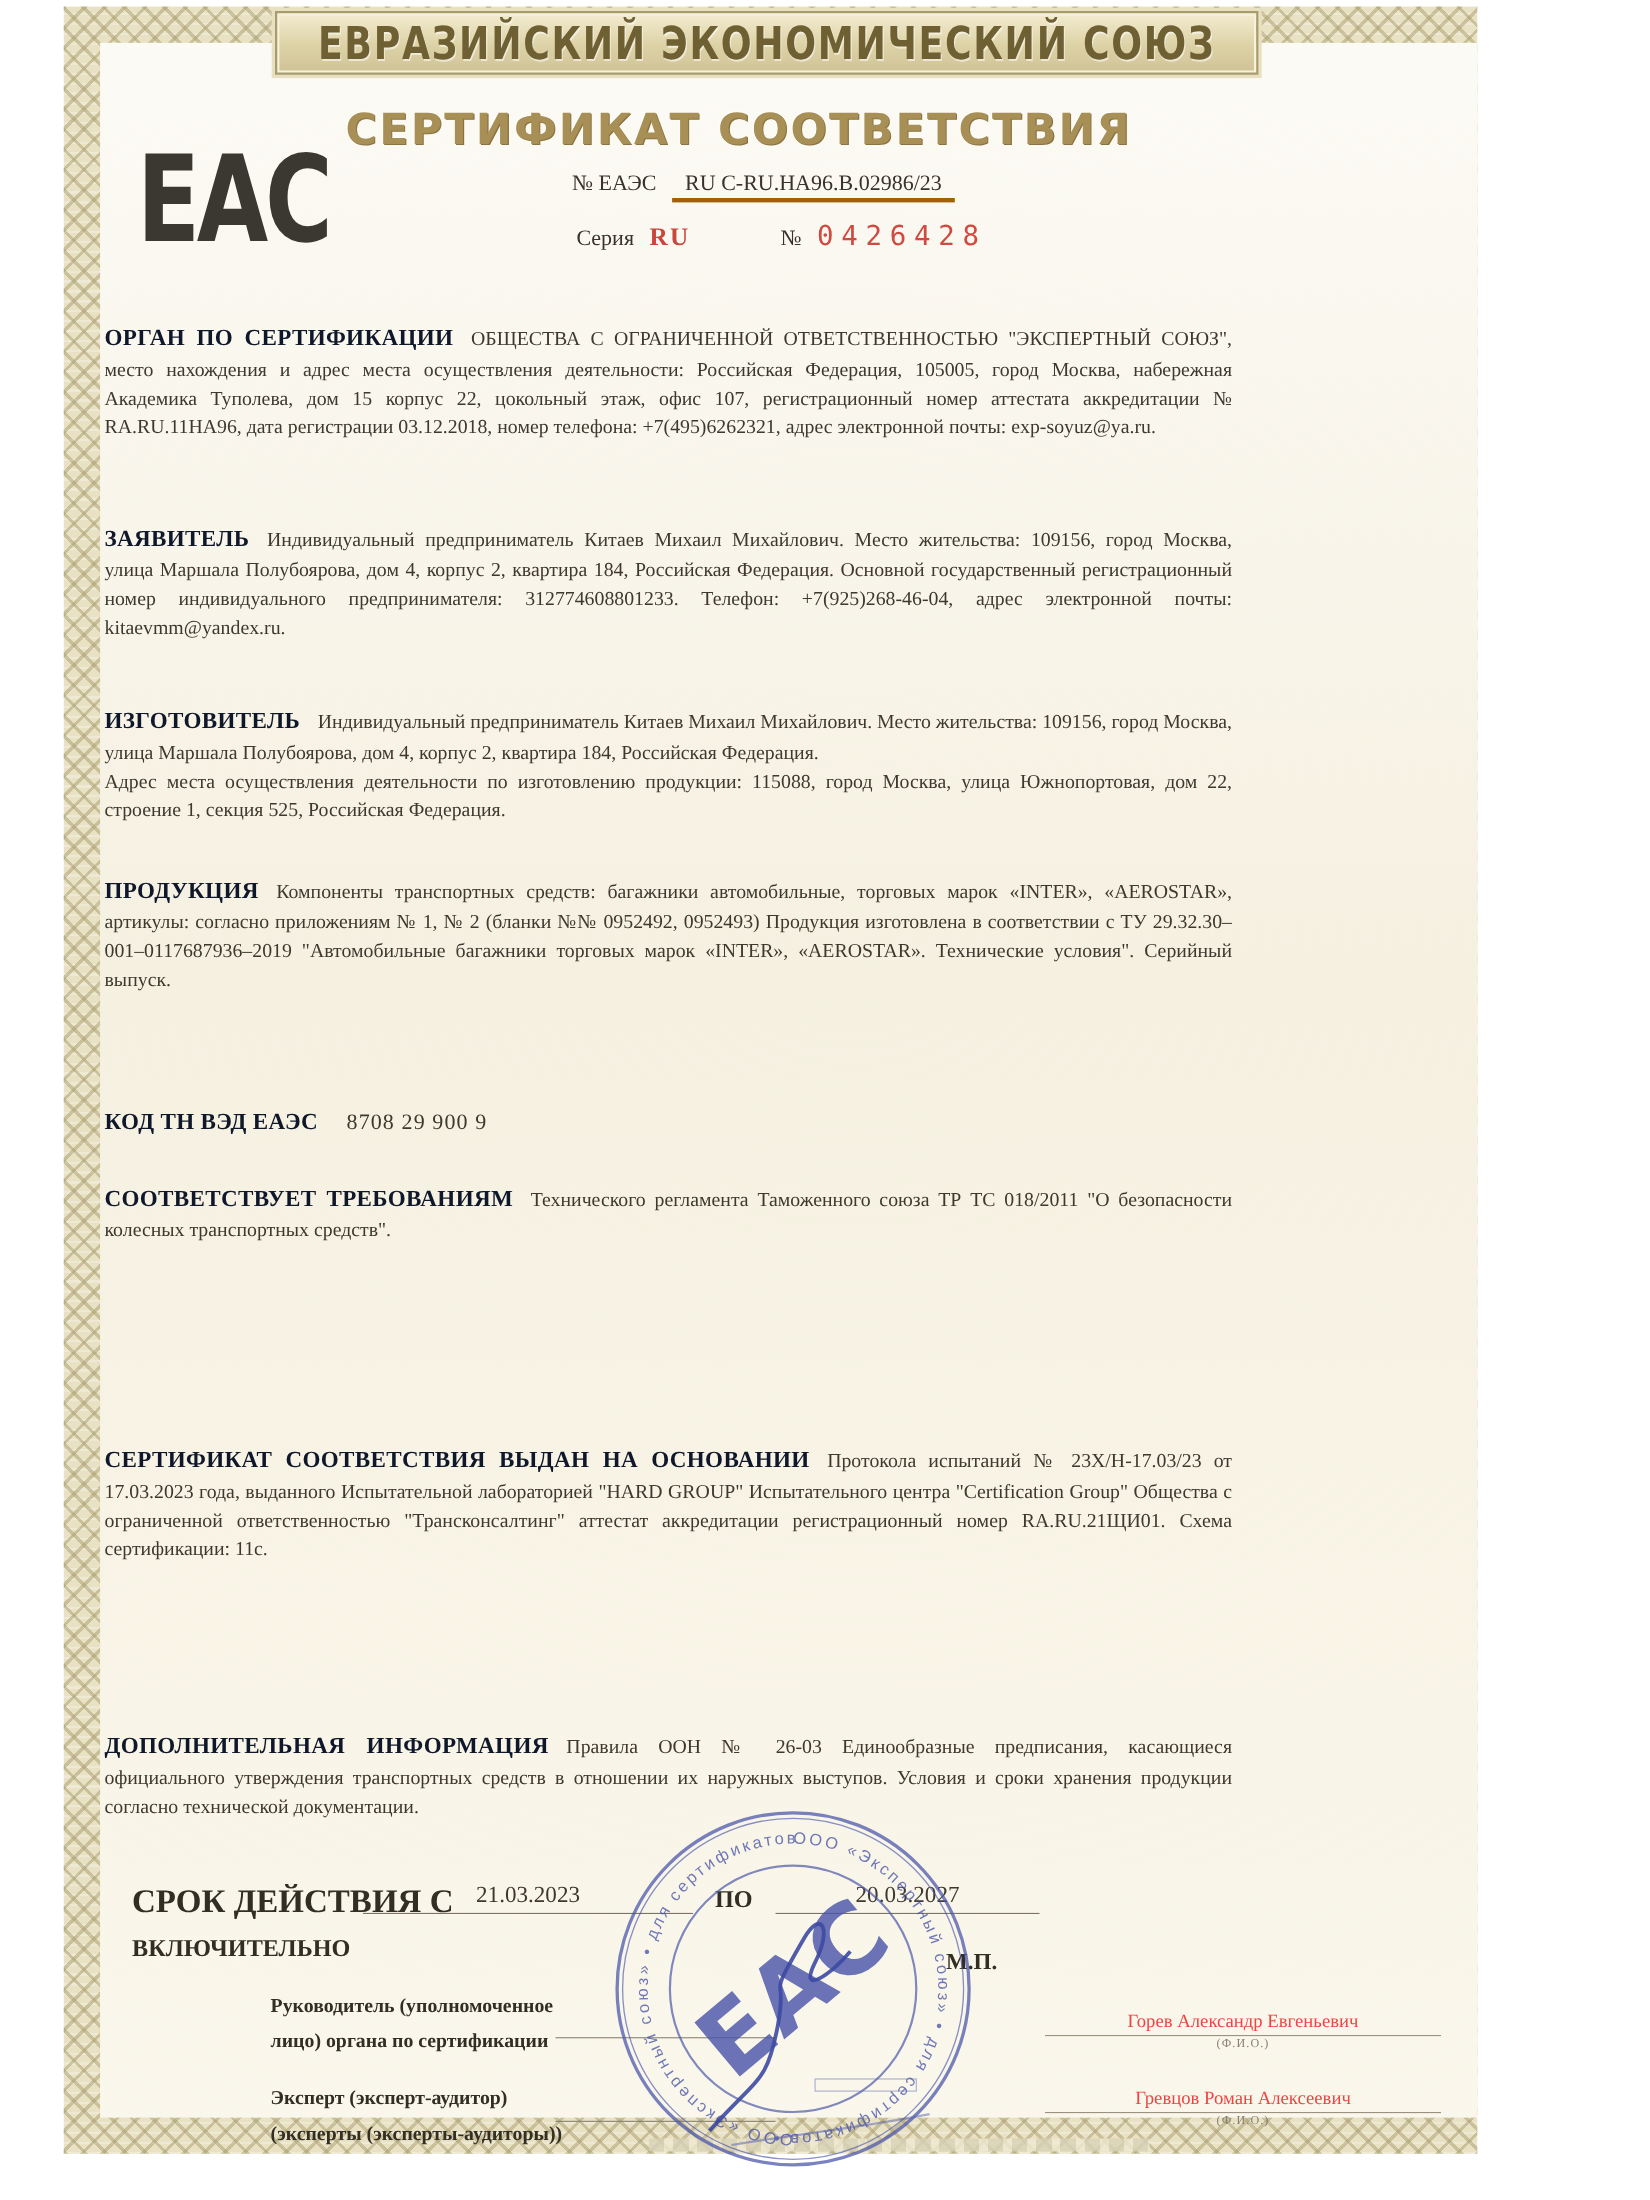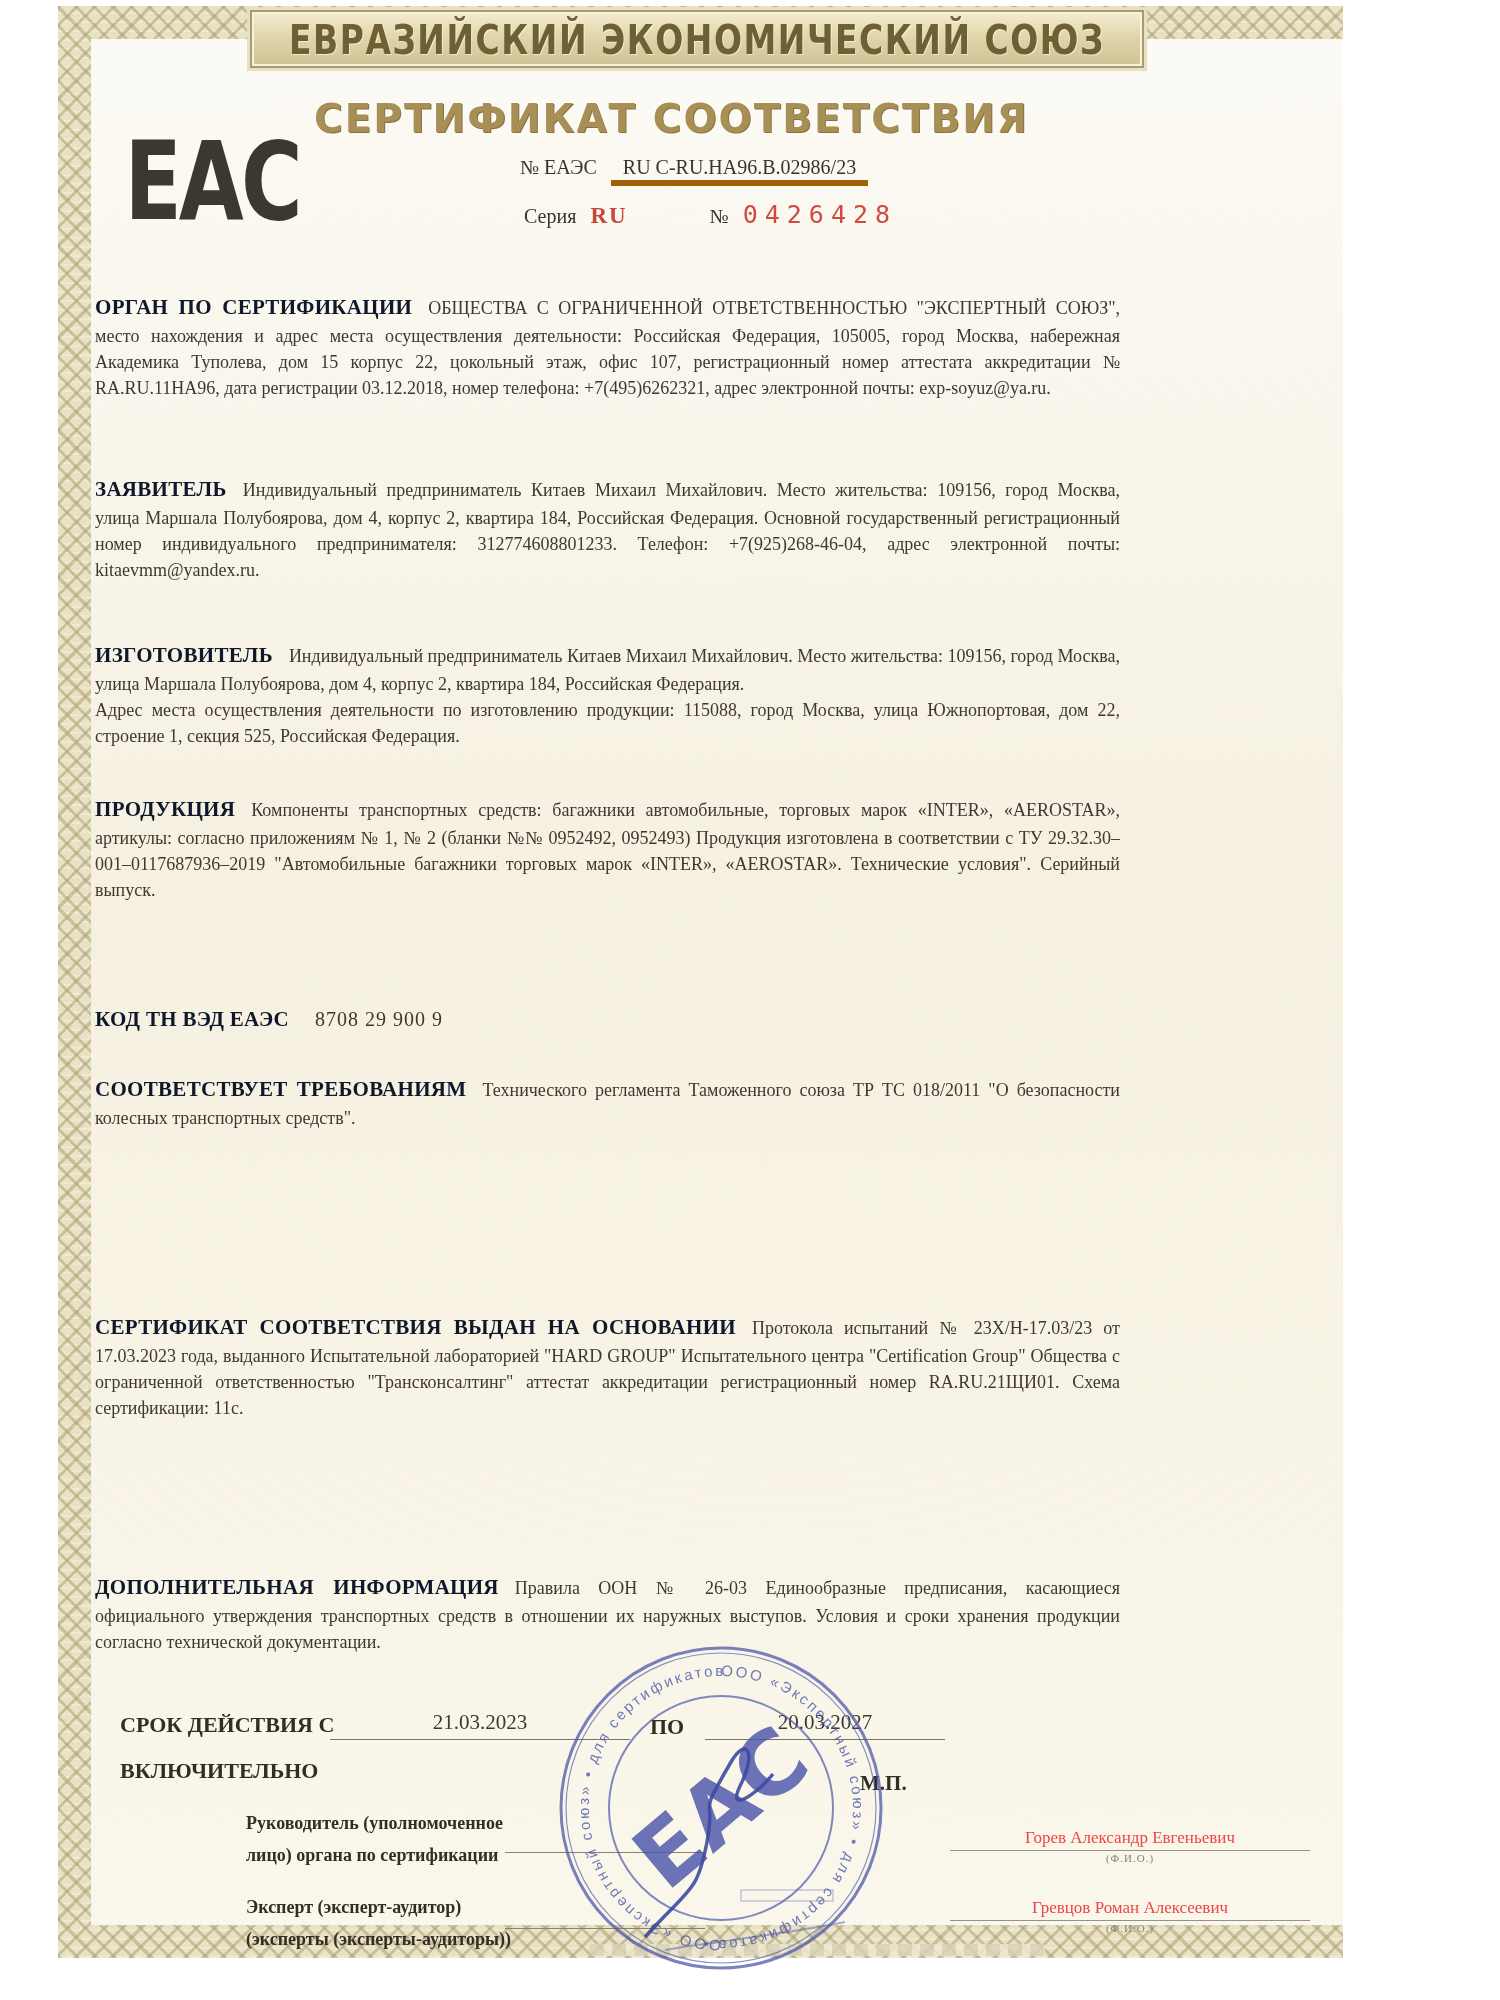--- a/index.html
+++ b/index.html
@@ -34,21 +34,21 @@
   .eac span{font-family:"DejaVu Sans",sans-serif;font-weight:800;font-size:84px;
     letter-spacing:-3px;color:#3b3731;transform:scaleY(1.3);}
 
   .title{position:absolute;left:0;right:0;top:96px;text-align:center;
     font-family:"DejaVu Sans",sans-serif;font-weight:800;font-size:39px;
     letter-spacing:2px;color:#a78f55;
     text-shadow:1px 1px 0 #8a7340,-1px -1px 0 rgba(255,255,255,.6);}
 
   .numline{position:absolute;left:520px;top:156px;font-size:20px;color:#39332a;}
   .num-label{margin-right:14px;}
-  .num-value{padding:0 12px 2px;border-bottom:6px solid #a16207;}
+  .num-value{padding:0 12px 2px;border-bottom:4px solid #a16207;}
 
   .seriesline{position:absolute;left:524px;top:200px;display:flex;align-items:baseline;
     font-size:20px;color:#39332a;}
   .series-label{margin-right:14px;}
   .series-value{font-weight:bold;font-size:23px;color:#c8463c;letter-spacing:2px;}
   .blank-label{margin-left:82px;margin-right:14px;}
   .blank-value{font-family:"DejaVu Sans Mono",monospace;font-size:25px;
     letter-spacing:7px;color:#cf4a41;}
 
   
@@ -56,21 +56,21 @@
     font-size:18px;line-height:1.46;color:#3e382e;}
   .sec .lbl{font-weight:bold;font-size:21px;letter-spacing:.3px;color:#0f172a;margin-right:16px;}
   .sec .val{font-size:20px;margin-left:10px;letter-spacing:1px;}
   .pre{white-space:pre-line;}
 
   .sec-organ{top:292px;} .sec-applicant{top:474px;} .sec-manufacturer{top:640px;}
   .sec-product{top:794px;} .sec-tnved{top:1004px;} .sec-requirements{top:1074px;}
   .sec-basis{top:1312px;} .sec-additional{top:1572px;}
 
   
-  .v-label{position:absolute;left:120px;top:1712px;font-weight:bold;font-size:22px;color:#332e24;}
+  .v-label{position:absolute;left:120px;top:1712px;font-weight:bold;font-size:30px;color:#332e24;}
   .v-incl{position:absolute;left:120px;top:1758px;font-weight:bold;font-size:22px;color:#332e24;}
   .v-date1{position:absolute;left:330px;top:1710px;width:300px;text-align:center;font-size:21px;
     border-bottom:1.5px solid #7b7464;padding-bottom:4px;color:#3e382e;}
   .v-po{position:absolute;left:650px;top:1714px;font-weight:bold;font-size:22px;color:#332e24;}
   .v-date2{position:absolute;left:705px;top:1710px;width:240px;text-align:center;font-size:21px;
     border-bottom:1.5px solid #7b7464;padding-bottom:4px;color:#3e382e;}
 
   
   .sig-label{position:absolute;left:246px;font-weight:bold;font-size:18px;line-height:1.75;
     color:#332e24;white-space:pre-line;}

